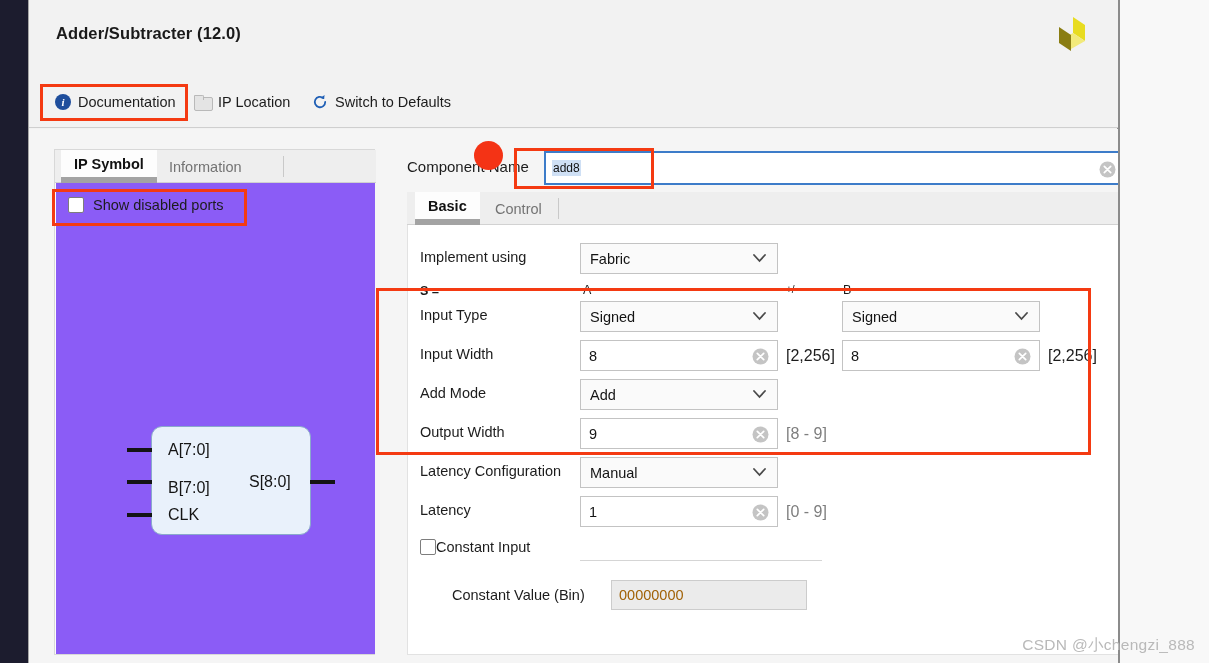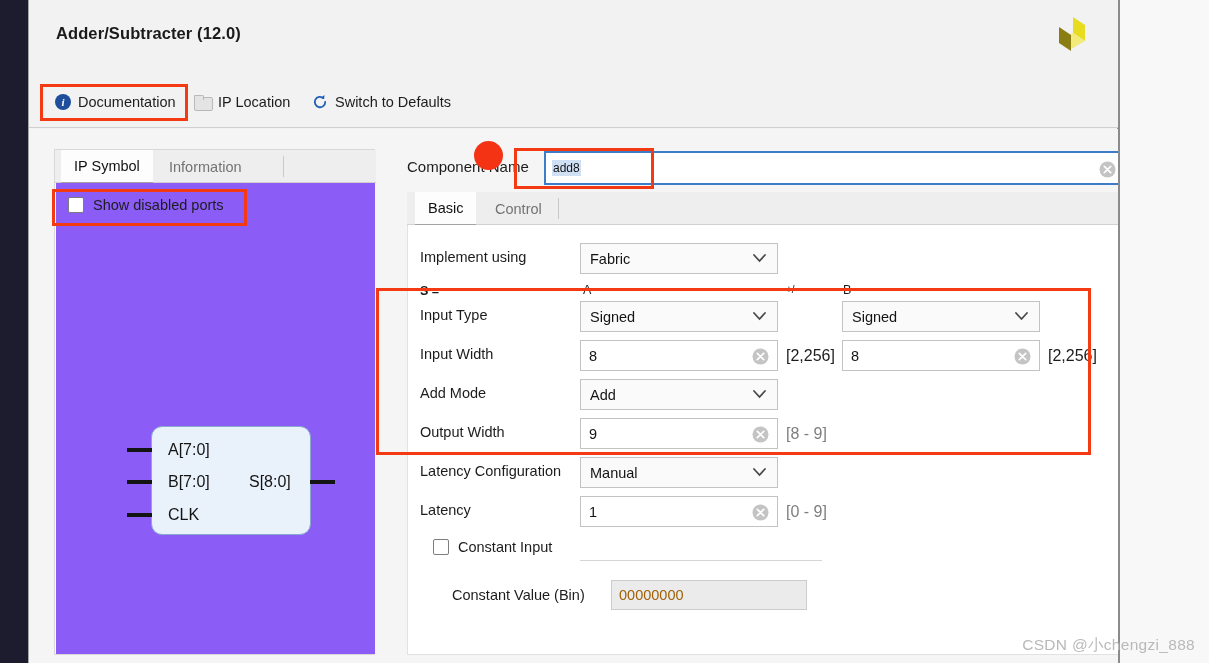--- a/index.html
+++ b/index.html
@@ -73,21 +73,21 @@
   .left-panel {
     position:absolute; left:25px; top:20px; width:321px; height:506px;
     background:#fdfdfd; border:1px solid #d8d8d8;
   }
   .tabs-left { position:absolute; left:0; top:0; width:321px; height:33px; background:#eeeeee;
                border-bottom:1px solid #d0d0d0; }
   .tab {
     position:absolute; top:0; height:33px; display:flex; align-items:center;
     padding:0 13px; font-size:14.5px; white-space:nowrap;
   }
-  .tab.active { background:#fdfdfd; font-weight:normal; color:#111; border-bottom:1px solid #a3a3a3; }
+  .tab.active { background:#fdfdfd; font-weight:bold; color:#111; border-bottom:6px solid #a3a3a3; }
   .tab.inactive { color:#737373; }
   .tab-sep { position:absolute; top:6px; width:1px; height:21px; background:#c9c9c9; }
 
   .sym-canvas { position:absolute; left:1px; top:33px; width:319px; height:471px; background:#8b5cf6; }
   .chk-row { position:absolute; left:12px; top:14px; display:flex; align-items:center; gap:9px; }
   .chkbox {
     width:16px; height:16px; border:1.6px solid #7d7d7d; border-radius:2px; background:#fff;
     flex:0 0 auto;
   }
   .chk-label { font-size:14.5px; color:#1c1c1c; }
@@ -220,21 +220,21 @@
         </div>
 
         <div class="sym-canvas">
           <div class="chk-row">
             <span class="chkbox"></span>
             <span class="chk-label">Show disabled ports</span>
           </div>
 
           <div class="ip-block"></div>
           <div class="port-txt" style="left:112px; top:258px;">A[7:0]</div>
-          <div class="port-txt" style="left:112px; top:290px;">B[7:0]</div>
+          <div class="port-txt" style="left:112px; top:296px;">B[7:0]</div>
           <div class="port-txt" style="left:112px; top:323px;">CLK</div>
           <div class="port-txt" style="left:193px; top:290px;">S[8:0]</div>
           <div class="wire" style="left:71px; top:265px; width:25px;"></div>
           <div class="wire" style="left:71px; top:297px; width:25px;"></div>
           <div class="wire" style="left:71px; top:330px; width:25px;"></div>
           <div class="wire" style="left:254px; top:297px; width:25px;"></div>
         </div>
       </div>
 
       <div class="right-panel">
@@ -361,21 +361,21 @@
                 <svg class="ico-clear" viewBox="0 0 17 17">
                   <circle cx="8.5" cy="8.5" r="8" fill="#c4c4c4"></circle>
                   <path d="M5.3 5.3 L11.7 11.7 M11.7 5.3 L5.3 11.7" stroke="#fff" stroke-width="1.7" stroke-linecap="round"></path>
                 </svg>
               </span>
             </div>
             <div class="range gray" style="left:378px;">[0 - 9]</div>
           </div>
 
           <div class="frow" style="top:312px;">
-            <div style="position:absolute; left:25px; top:2px; display:flex; align-items:center; gap:9px;">
+            <div style="position:absolute; left:12px; top:2px; display:flex; align-items:center; ">
               <span class="chkbox"></span>
               <span class="chk-label">Constant Input</span>
             </div>
             <div class="const-line" style="left:172px; top:23px; width:242px;"></div>
           </div>
 
           <div class="frow" style="top:355px;">
             <div class="flabel" style="left:44px; top:7px;">Constant Value (Bin)</div>
             <div class="cvbox" style="left:203px; top:0; width:196px;">
               <span>00000000</span>

